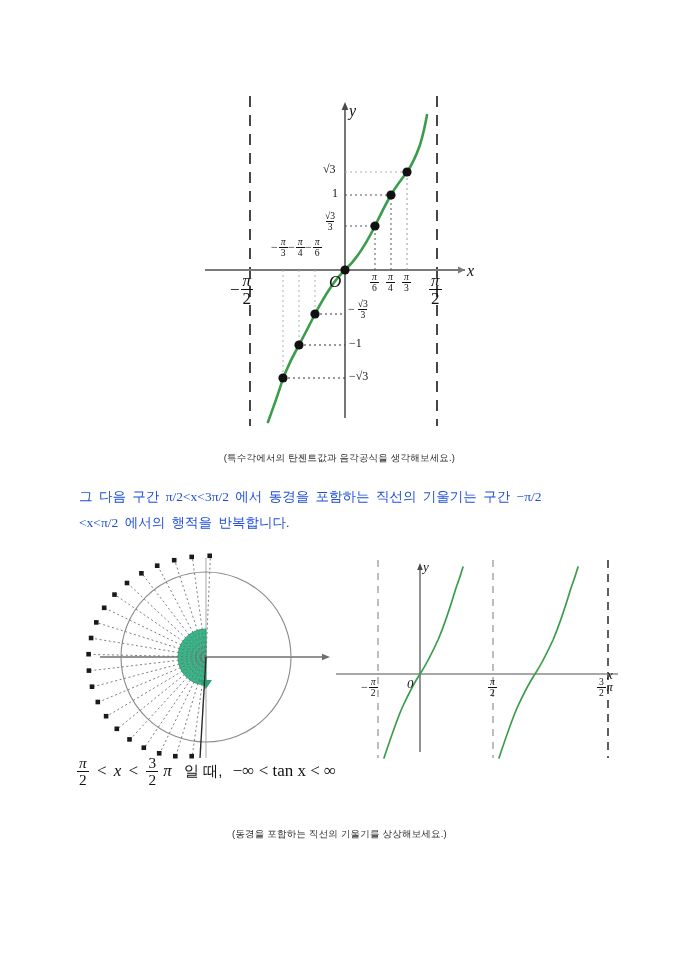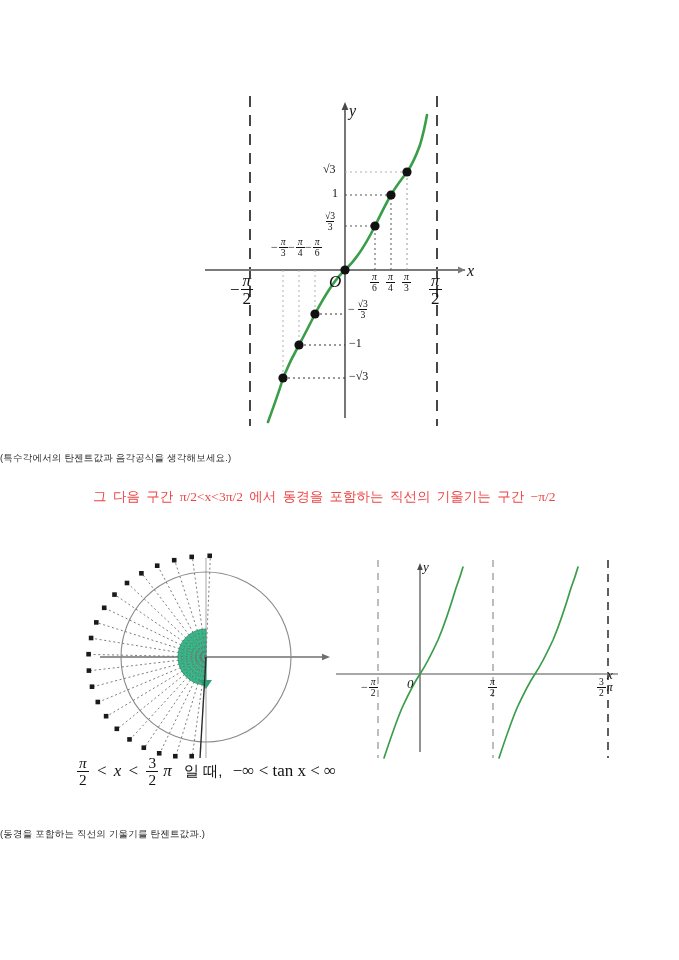--- a/index.html
+++ b/index.html
@@ -3,28 +3,28 @@
 <meta charset="utf-8">
 <style>
   html,body{margin:0;padding:0;background:#ffffff;}
   body{
     width:679px;height:960px;position:relative;overflow:hidden;
     font-family:"Liberation Serif","DejaVu Serif",serif;
     color:#1a1a1a;
   }
   .fig{position:absolute;}
   .caption{
-    position:absolute;width:100%;text-align:left;
+    position:absolute;width:100%;text-align:center;
     font-family:"Liberation Sans","DejaVu Sans",sans-serif;
     font-size:9.5px;color:#2b2b2b;letter-spacing:.2px;
   }
   .para{
-    position:absolute;left:93px;width:505px;
+    position:absolute;left:79px;width:505px;
     font-family:"Liberation Serif","DejaVu Serif",serif;
-    font-size:13.5px;line-height:26px;color:#ef4444;
+    font-size:13.5px;line-height:26px;color:#1d4ed8;
     text-align:justify;word-spacing:3px;
   }
   .para span{display:block;}
   .mathline{
     position:absolute;
     font-family:"Liberation Serif","DejaVu Serif",serif;
     font-size:17px;color:#111;
   }
   .frac{display:inline-flex;flex-direction:column;align-items:center;
         vertical-align:middle;line-height:1.02;font-size:.80em;margin:0 1px;
@@ -160,20 +160,21 @@
       </span>
   </div>
   <div class="mathline" style="left:349px;top:246px;font-size:12px;">−1</div>
   <div class="mathline" style="left:349px;top:279px;font-size:12px;">−√3</div>
 </div>
 
 <div class="caption" style="top:452px;">(특수각에서의 탄젠트값과 음각공식을 생각해보세요.)</div>
 
 <div class="para" style="top:484px;">
   <span>그 다음 구간 π/2&lt;x&lt;3π/2 에서 동경을 포함하는 직선의 기울기는 구간 −π/2</span>
+  <span>&lt;x&lt;π/2 에서의 행적을 반복합니다.</span>
 </div>
 
 <div class="fig" style="left:60px;top:552px;width:290px;height:210px;">
   <svg width="290" height="210" viewBox="0 0 290 210">
     <defs>
       <pattern id="dotgreen" width="3" height="3" patternUnits="userSpaceOnUse">
         <rect width="3" height="3" fill="#3ab88a"></rect>
         <circle cx="1" cy="1" r="0.7" fill="#2f9f76"></circle>
       </pattern>
     </defs>
@@ -299,13 +300,13 @@
       </span>
   </div>
   <div class="mathline" style="left:266px;top:126px;font-size:12px;">
     <span class="frac">
       <span class="num">3</span>
       <span class="den">2</span>
       </span><span class="ital">π</span>
   </div>
 </div>
 
-<div class="caption" style="top:828px;">(동경을 포함하는 직선의 기울기를 탄젠트값과.)</div>
+<div class="caption" style="top:828px;">(동경을 포함하는 직선의 기울기를 상상해보세요.)</div>
 
 </body></html>

